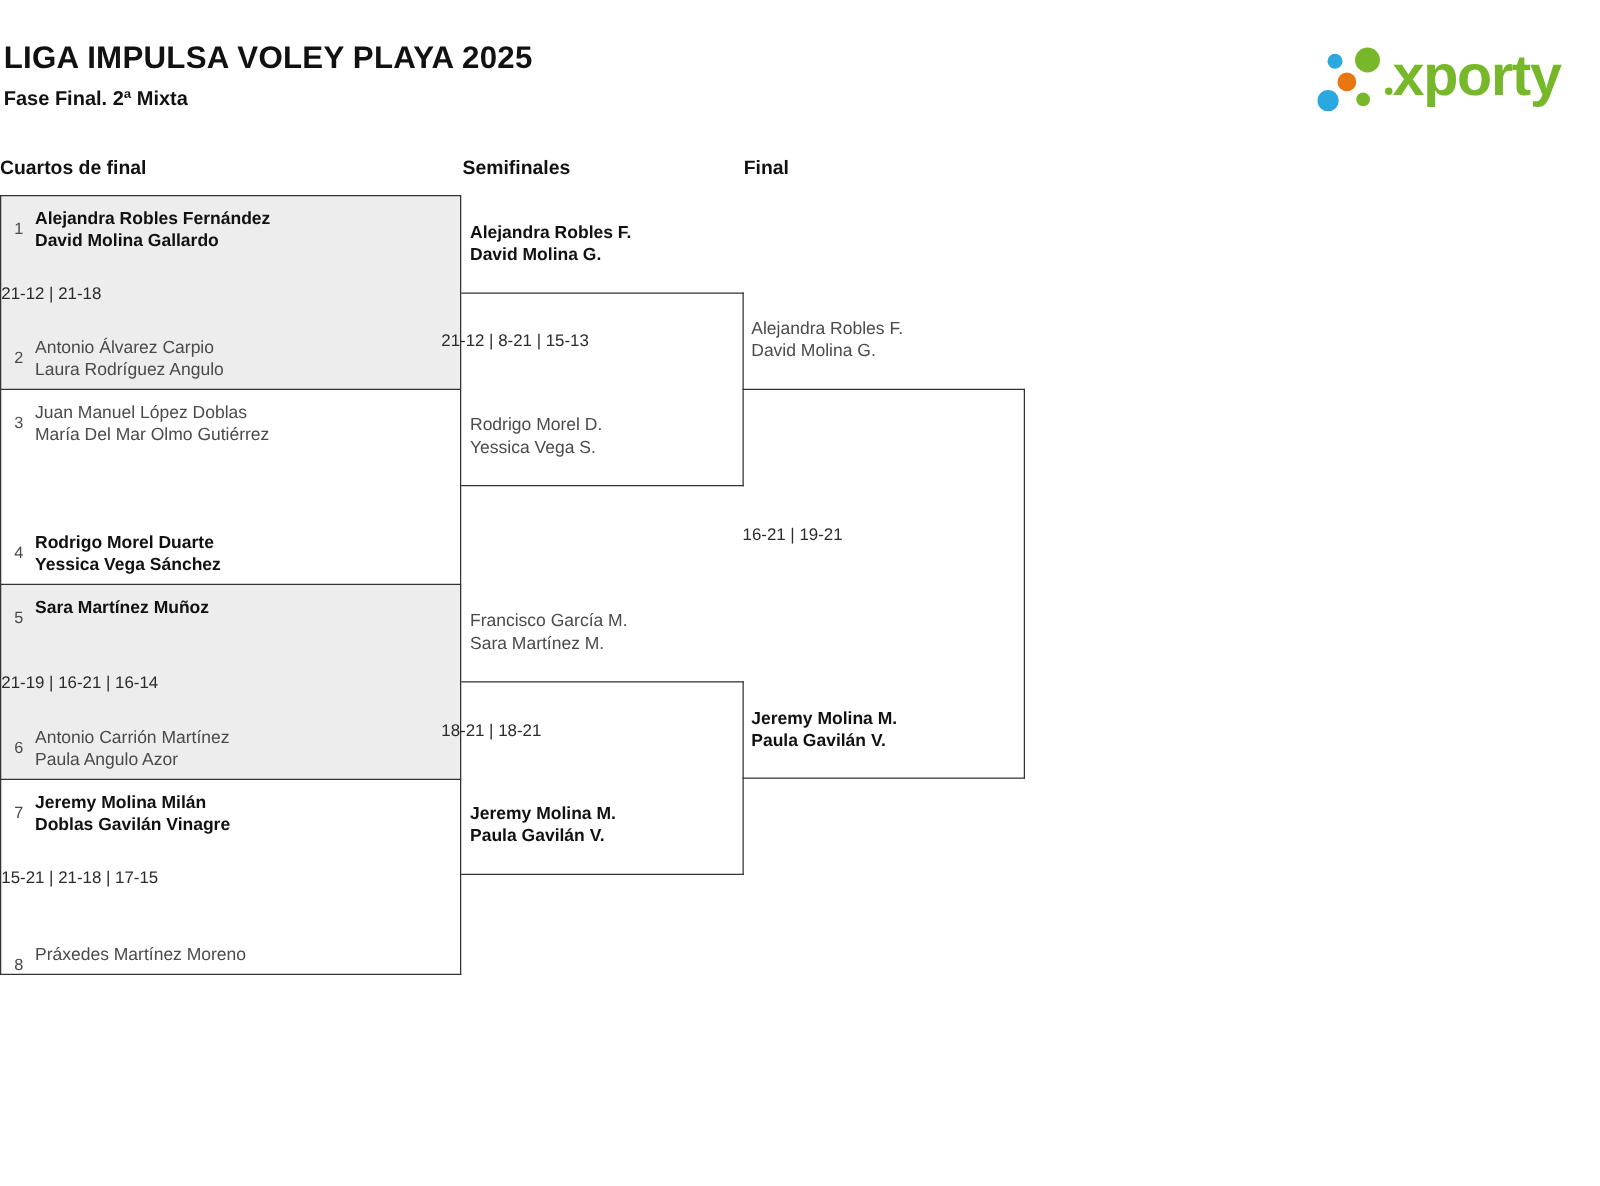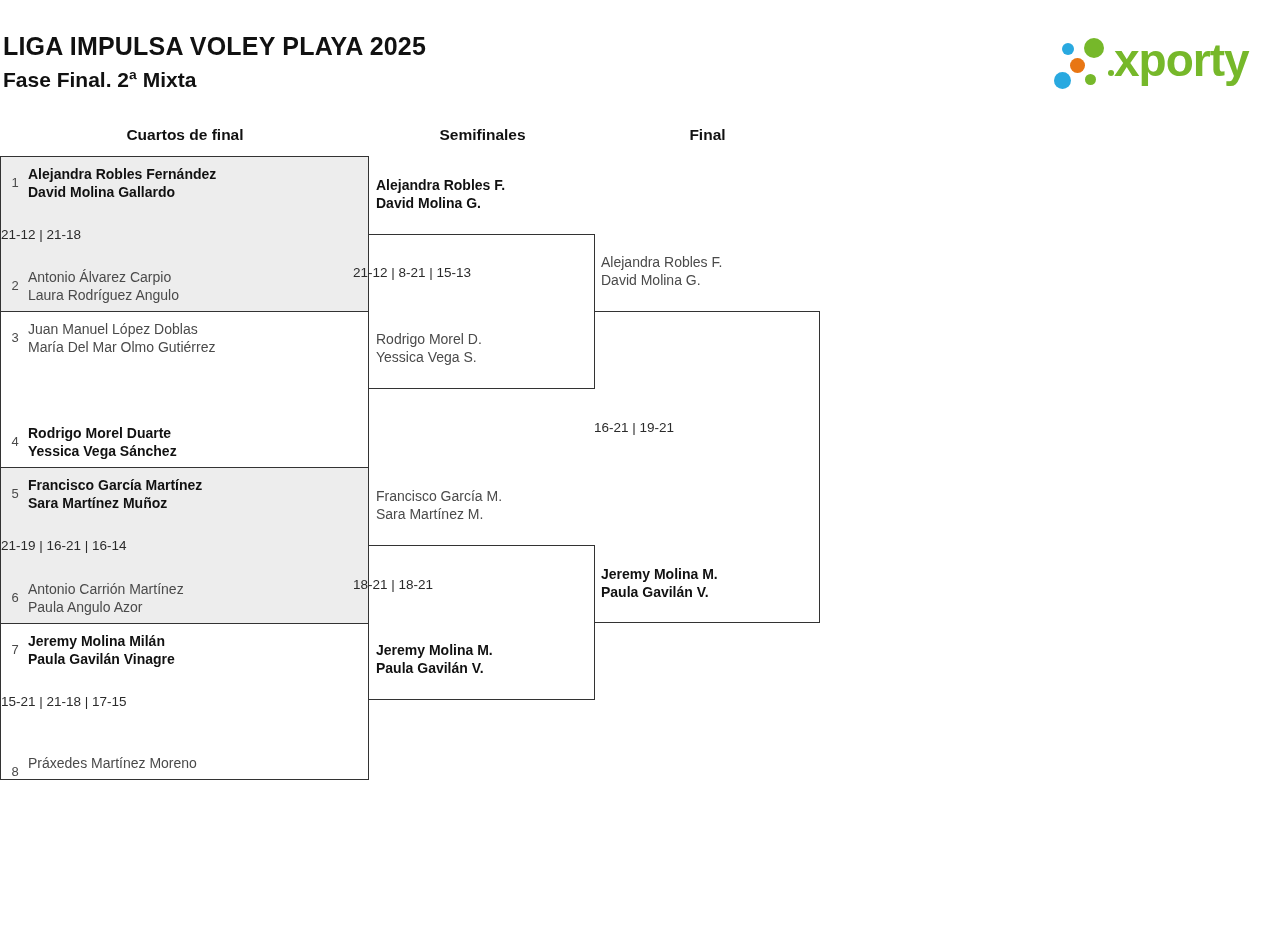--- a/index.html
+++ b/index.html
@@ -2,38 +2,38 @@
 <html><head>
 <meta charset="utf-8">
 <style>
   * { margin:0; padding:0; box-sizing:border-box; }
   html,body { background:#ffffff; }
   body { font-family:"Liberation Sans", sans-serif; }
   .page { position:relative; width:1280px; height:949px; background:#fff; overflow:hidden;margin-top:28px; }
 
   
   .title-line1 { position:absolute; left:3px; top:3px; font-size:25px; line-height:30px; font-weight:700; color:#111; letter-spacing:.2px; }
-  .title-line2 { position:absolute; left:3px; top:37px; font-size:21px; line-height:29px; font-weight:700; color:#111; }
+  .title-line2 { position:absolute; left:3px; top:37px; font-size:16px; line-height:29px; font-weight:700; color:#111; }
 
   
   .logo { position:absolute; left:1048px; top:4px; width:232px; height:64px; }
   .dot { position:absolute; border-radius:50%; }
   .dot.blue   { background:#29a9e0; }
   .dot.green  { background:#76b82a; }
   .dot.orange { background:#e87613; }
   .d1 { left:14px; top:11px; width:12px; height:12px; }
   .d2 { left:36px; top:6px;  width:20px; height:20px; }
   .d3 { left:22px; top:26px; width:15px; height:15px; }
   .d4 { left:60px; top:38px; width:6px;  height:6px; }
   .d5 { left:6px;  top:40px; width:17px; height:17px; }
   .d6 { left:37px; top:42px; width:11px; height:11px; }
   .logo-text { position:absolute; left:66px; top:0; font-size:46px; line-height:56px; font-weight:700; color:#76b82a; letter-spacing:-1px;text-align:right; }
 
   
-  .round-header { position:absolute; top:98px; font-size:15.5px; line-height:18px; font-weight:700; color:#111; text-align:center; }
+  .round-header { position:absolute; top:98px; font-size:15.5px; line-height:18px; font-weight:700; color:#111; text-align:left; }
   .rh-qf { left:0;     width:370px; }
   .rh-sf { left:370px; width:225px; }
   .rh-f  { left:595px; width:225px; }
 
   
   .match { position:absolute; border:1px solid #333; background:transparent; }
   .qf { left:0; width:369px; height:156px; border-top:none; background:#fff; }
   .qf.first { height:156px; border-top:1px solid #333; }
   .qf.shaded { background:#ededed; }
   .qf0 { top:128px; } .qf1 { top:284px; } .qf2 { top:440px; } .qf3 { top:596px; }
@@ -121,40 +121,39 @@
         <div>Rodrigo Morel Duarte</div>
         <div>Yessica Vega Sánchez</div>
       </div>
     </div>
   </div>
 
   <div class="match qf qf2 shaded">
     <div class="team t1 winner">
       <span class="seed">5</span>
       <div class="names">
-        <div>Francisco García Martínez</div>
         <div>Sara Martínez Muñoz</div>
       </div>
     </div>
     <div class="score">21-19 | 16-21 | 16-14</div>
     <div class="team t2">
       <span class="seed">6</span>
       <div class="names">
         <div>Antonio Carrión Martínez</div>
         <div>Paula Angulo Azor</div>
       </div>
     </div>
   </div>
 
   <div class="match qf qf3">
     <div class="team t1 winner">
       <span class="seed">7</span>
       <div class="names">
         <div>Jeremy Molina Milán</div>
-        <div>Paula Gavilán Vinagre</div>
+        <div>Doblas Gavilán Vinagre</div>
       </div>
     </div>
     <div class="score">15-21 | 21-18 | 17-15</div>
     <div class="team t2">
       <span class="seed">8</span>
       <div class="names">
         <div>Práxedes Martínez Moreno</div>
       </div>
     </div>
   </div>

